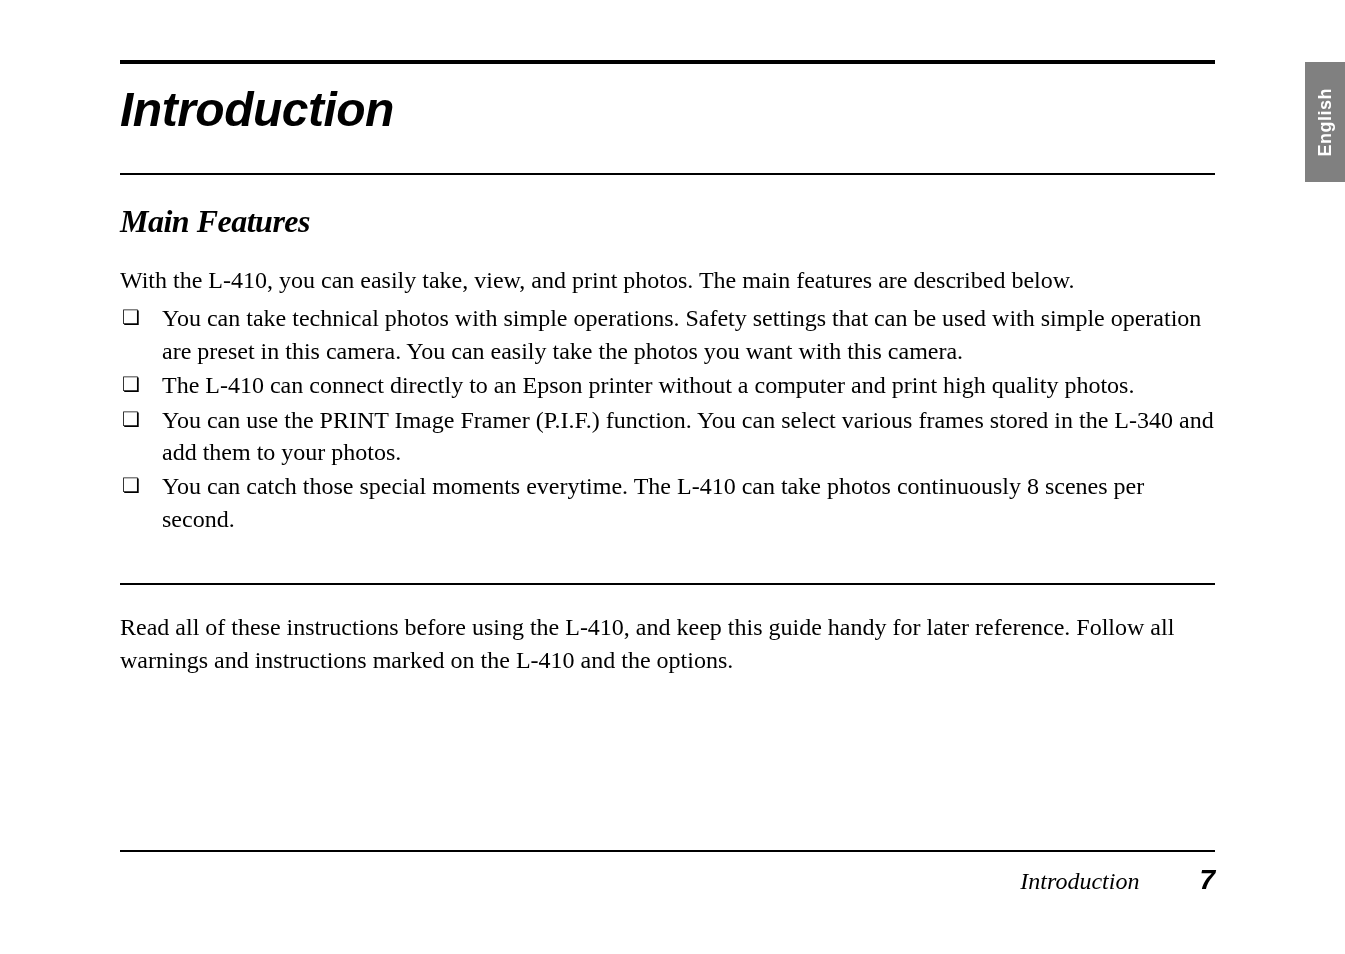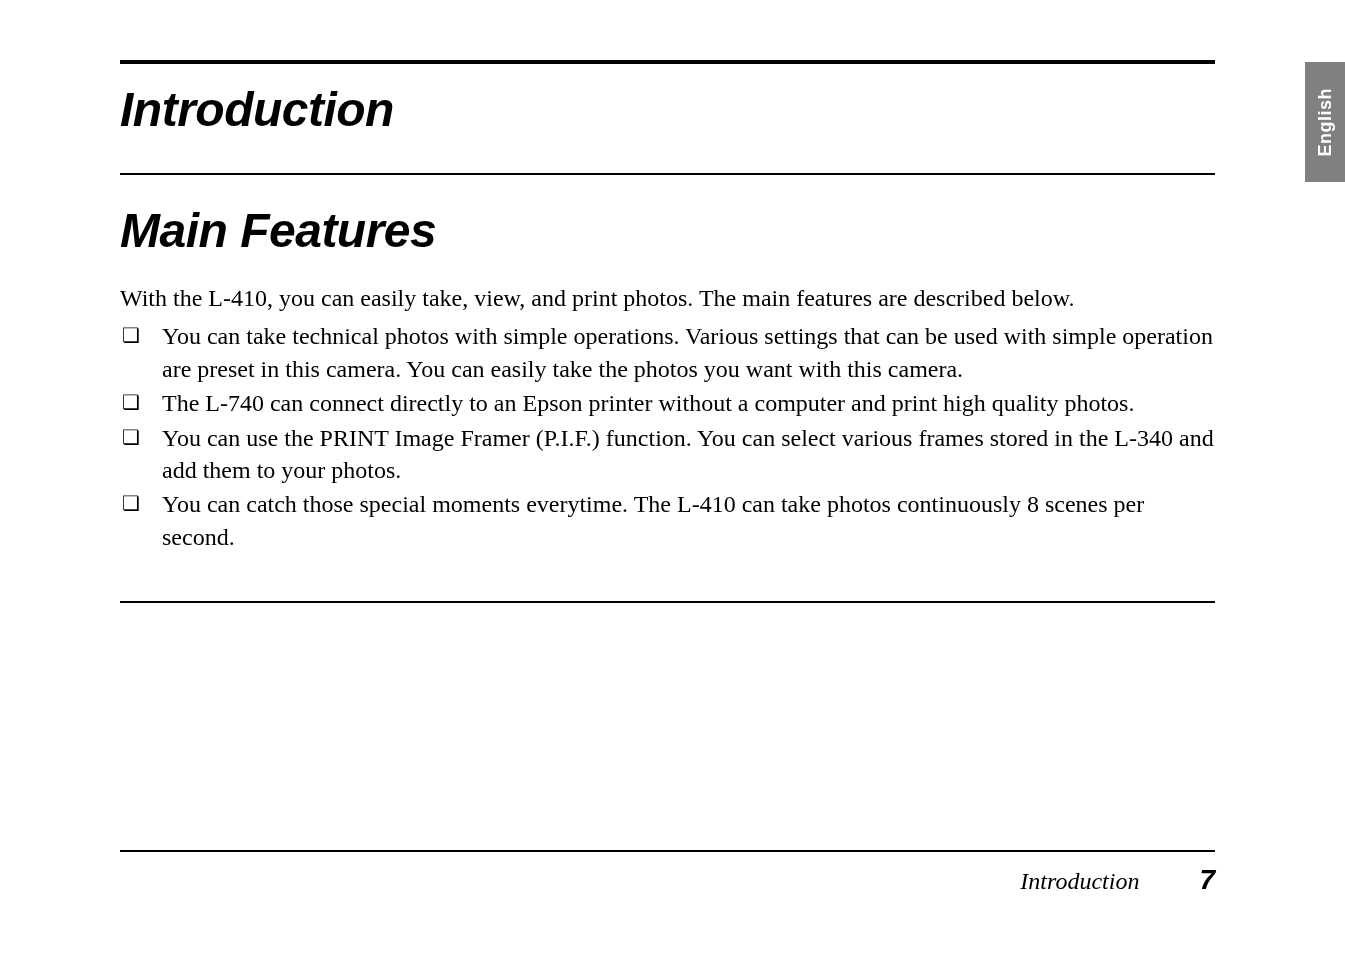--- a/index.html
+++ b/index.html
@@ -52,24 +52,24 @@
     letter-spacing: -0.5px;
   }
   
   .chapter-rule {
     border-top: 2px solid #000000;
     margin-top: 36px;
     margin-bottom: 28px;
   }
   
   .section-title {
-    font-family: Liberation Sans, sans-serif;
+    font-family: Liberation Serif, serif;
     font-weight: bold;
     font-style: italic;
-    font-size: 48px;
+    font-size: 32px;
     margin-bottom: 24px;
     letter-spacing: -0.5px;
   }
   
   .body-text {
     font-size: 24px;
     line-height: 1.35;
     margin-bottom: 6px;
   }
   
@@ -152,41 +152,42 @@
 
   <div class="chapter-rule"></div>
 
   <h2 class="section-title">Main Features</h2>
 
   <p class="body-text">With the L-410, you can easily take, view, and print photos. The main features are described below.</p>
 
   <ul class="bullet-list">
     <li class="bullet-item">
       <span class="bullet-marker">❏</span>
-      <span class="bullet-text">You can take technical photos with simple operations. Various settings that can be used with simple operation are preset in this camera. You can easily take the photos you want with this camera.</span>
+      <span class="bullet-text">You can take technical photos with simple operations. Safety settings that can be used with simple operation are preset in this camera. You can easily take the photos you want with this camera.</span>
     </li>
     <li class="bullet-item">
       <span class="bullet-marker">❏</span>
-      <span class="bullet-text">The L-740 can connect directly to an Epson printer without a computer and print high quality photos.</span>
+      <span class="bullet-text">The L-410 can connect directly to an Epson printer without a computer and print high quality photos.</span>
     </li>
     <li class="bullet-item">
       <span class="bullet-marker">❏</span>
       <span class="bullet-text">You can use the PRINT Image Framer (P.I.F.) function. You can select various frames stored in the L-340 and add them to your photos.</span>
     </li>
     <li class="bullet-item">
       <span class="bullet-marker">❏</span>
       <span class="bullet-text">You can catch those special moments everytime. The L-410 can take photos continuously 8 scenes per second.</span>
     </li>
   </ul>
 
   <div class="section-gap"></div>
 
   <div class="section-rule"></div>
 
 
+  <p class="body-text">Read all of these instructions before using the L-410, and keep this guide handy for later reference. Follow all warnings and instructions marked on the L-410 and the options.</p>
 
 </div>
 
 <div class="footer">
   <div class="footer-rule"></div>
   <div class="footer-content">
     <span class="footer-section">Introduction</span>
     <span class="footer-page">7</span>
   </div>
 </div>

